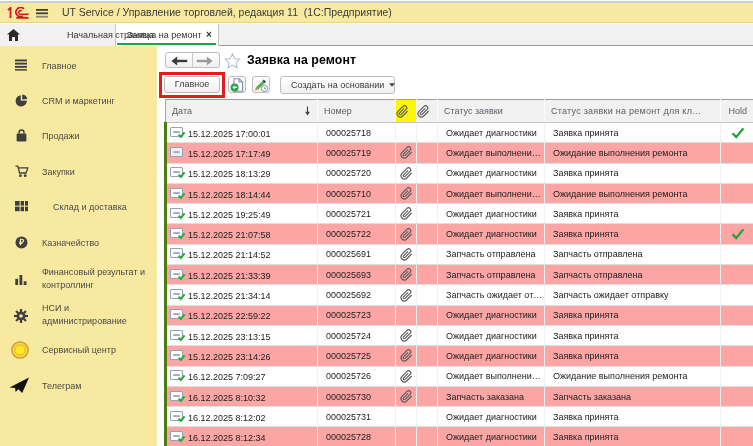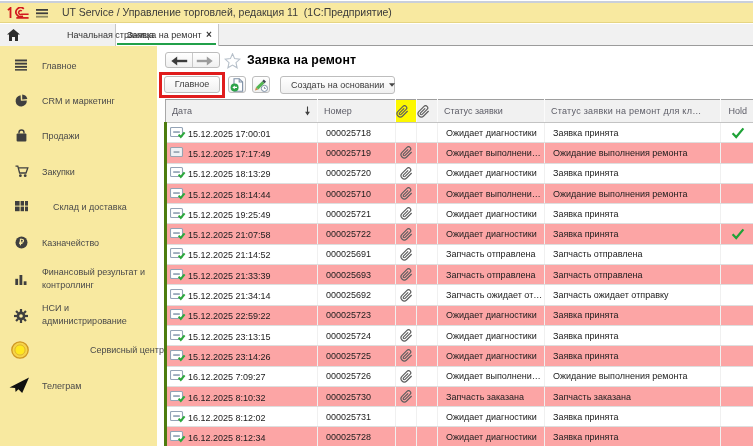--- a/index.html
+++ b/index.html
@@ -136,21 +136,21 @@
         <rect x="0" y="5.9" width="3" height="2.2" transform="rotate(45 7 7)"></rect>
         <rect x="11" y="5.9" width="3" height="2.2" transform="rotate(45 7 7)"></rect>
       <circle cx="7" cy="7" r="1.8" fill="#f8e9a0"></circle>
     </g>
   </svg>
   <div class="abs mtxt" style="left:42px;top:302px;">НСИ и<br>администрирование</div>
   <svg class="abs" style="left:11px;top:341px;" width="18" height="18" viewBox="0 0 18 18">
     <circle cx="9" cy="9" r="8.2" fill="#f6d44c" stroke="#cf9722" stroke-width="1.3"></circle>
     <circle cx="9" cy="9" r="5.1" fill="#ffe81f" stroke="#e0b62e" stroke-width="1"></circle>
   </svg>
-  <div class="abs mtxt" style="left:42px;top:344px;margin-left:48px;">Сервисный центр</div>
+  <div class="abs mtxt" style="left:42px;top:344px;">Сервисный центр</div>
   <svg class="abs" style="left:9px;top:377px;" width="21" height="17" viewBox="0 0 21 17">
     <path d="M0.5,10.6 L20,0.5 L13.2,16 L9.4,12.3 L6.6,15 L6.1,11 Z" fill="#111"></path>
   </svg>
   <div class="abs mtxt" style="left:42px;top:380px;">Телеграм</div>
   <div id="content" class="abs"></div>
 
   <div class="btn" style="left:165px;top:52px;width:55px;height:16px;"></div>
   <div class="abs" style="left:192px;top:53px;width:1px;height:14px;background:#c9c9c9;"></div>
   <svg class="abs" style="left:171px;top:55.5px;" width="17" height="10" viewBox="0 0 17 10">
     <rect x="4" y="3.8" width="12.2" height="2.4" fill="#3c3c3c"></rect>

